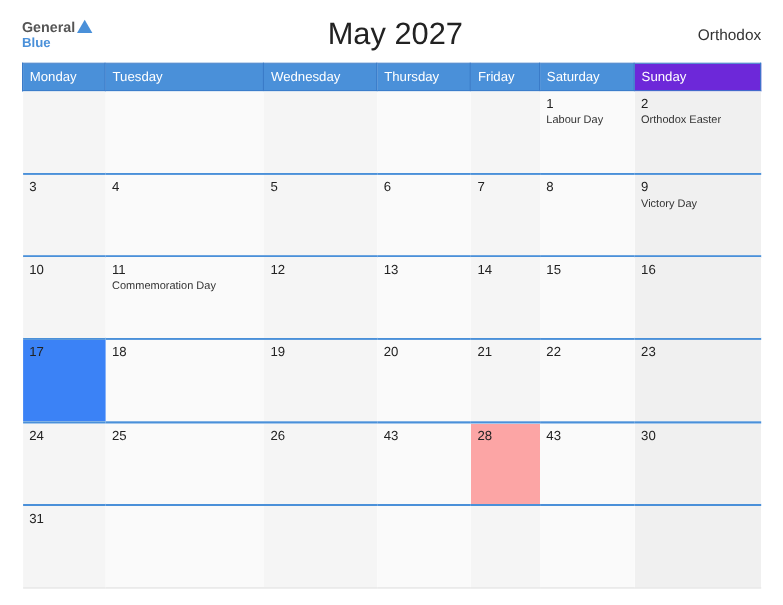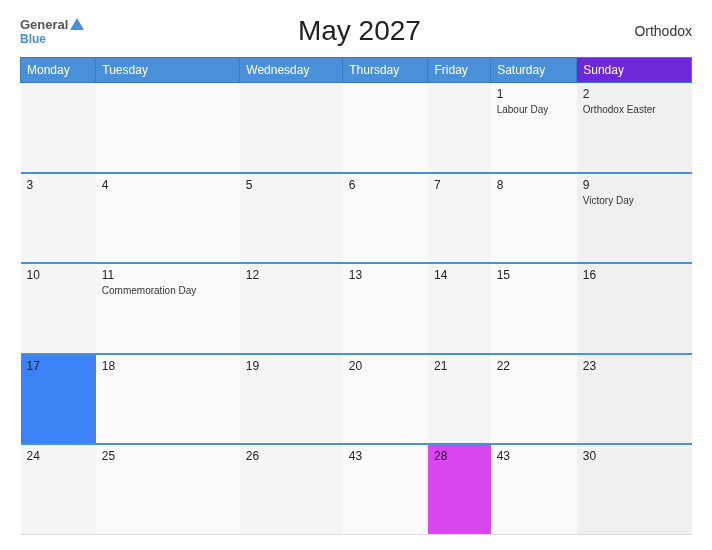--- a/index.html
+++ b/index.html
@@ -231,25 +231,36 @@
           </td>
           <td class="day-cell" style="background-color: rgb(250, 250, 250);">
             <span class="day-num">25</span>
           </td>
           <td class="day-cell" style="background-color: rgb(245, 245, 245);">
             <span class="day-num">26</span>
           </td>
           <td class="day-cell" style="background-color: rgb(250, 250, 250);">
             <span class="day-num">43</span>
           </td>
-          <td class="day-cell" style="background-color: #d946ef;">
+          <td class="day-cell" style="background-color: #fca5a5;">
             <span class="day-num">28</span>
           </td>
           <td class="day-cell" style="background-color: rgb(250, 250, 250);">
             <span class="day-num">43</span>
           </td>
           <td class="day-cell" style="background-color: rgb(240, 240, 240);">
             <span class="day-num">30</span>
           </td>
+        </tr>
+        <tr class="row-line">
+          <td class="day-cell" style="background-color: rgb(245, 245, 245);">
+            <span class="day-num">31</span>
+          </td>
+          <td class="day-cell" style="background-color: rgb(250, 250, 250);"></td>
+          <td class="day-cell" style="background-color: rgb(245, 245, 245);"></td>
+          <td class="day-cell" style="background-color: rgb(250, 250, 250);"></td>
+          <td class="day-cell" style="background-color: rgb(245, 245, 245);"></td>
+          <td class="day-cell" style="background-color: rgb(250, 250, 250);"></td>
+          <td class="day-cell" style="background-color: rgb(240, 240, 240);"></td>
         </tr>
       </tbody>
   </table>
 </div>
 
 </body></html>

